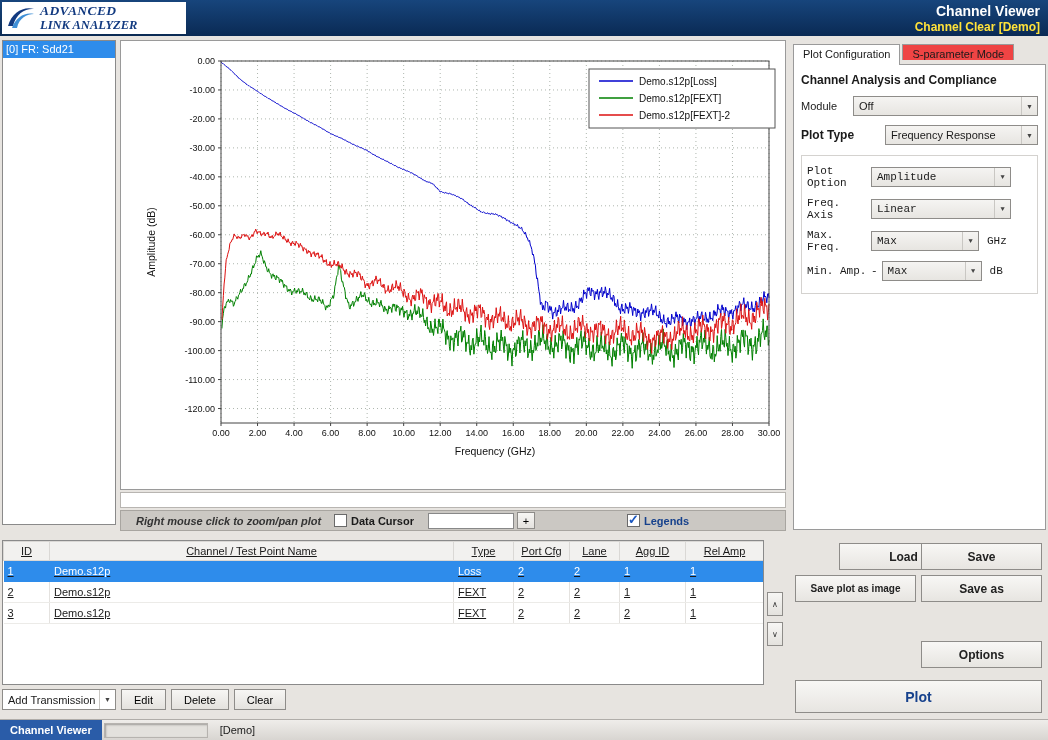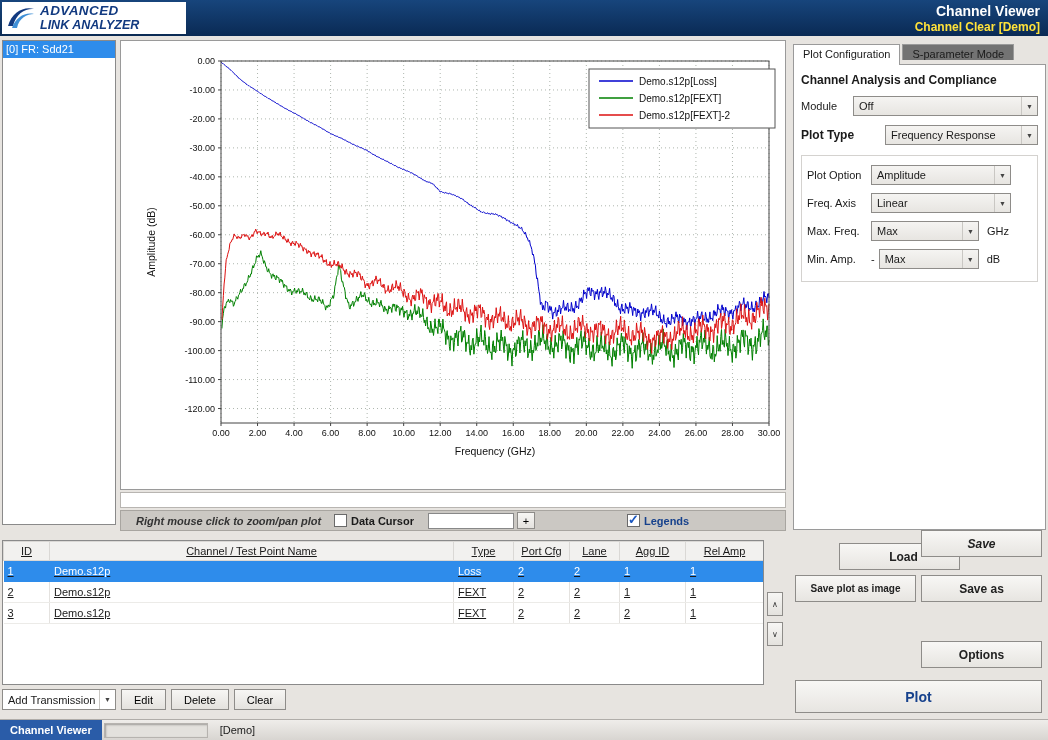--- a/index.html
+++ b/index.html
@@ -10,21 +10,21 @@
     font-family: "Liberation Sans", sans-serif;
     overflow: hidden;
     font-size: 11px;
     color:#1a1a1a;
   }
   
   .header { position:absolute; left:0; top:0; width:1048px; height:36px;
     background: linear-gradient(#17457c, #0a2a54); }
   .logo { position:absolute; left:2px; top:2px; width:184px; height:32px; background:#fff;
     display:flex; align-items:center; gap:4px; padding:1px 6px 1px 4px; }
-  .logo-text { font-family:Liberation Sans, sans-serif; font-style:italic; font-weight:bold;
+  .logo-text { font-family:Liberation Serif, serif; font-style:italic; font-weight:bold;
     color:#123a80; line-height:1.05; }
   .logo-l1 { font-size:13.5px; letter-spacing:.4px; }
   .logo-l2 { font-size:12.5px; }
   .header-titles { position:absolute; right:8px; top:3px; text-align:right; }
   .header-title { color:#fff; font-weight:bold; font-size:14px; }
   .header-subtitle { color:#ffe23a; font-size:12px; font-weight:bold; margin-top:1px; }
 
   
   .sidebar { position:absolute; left:2px; top:40px; width:114px; height:485px;
     background:#fff; border:1px solid #8a8a8a; overflow:hidden; }
@@ -72,40 +72,40 @@
   .combo { height:20px; border:1px solid #8e8c89; background:linear-gradient(#f5f4f2,#e7e5e1);
     display:flex; align-items:center; font-size:11px; padding-left:5px; }
   .combo-value { flex:1; overflow:hidden; white-space:nowrap; }
   .combo-arrow { width:16px; height:100%; display:flex; align-items:center; justify-content:center;
     font-size:7px; color:#444; border-left:1px solid #c9c7c3; flex:0 0 auto; }
   .combo-add { width:114px; height:21px; background:#fff; }
 
   
   .tabs { position:absolute; left:793px; top:44px; display:flex; }
   .tab { padding:3px 9px 2px 9px; border:1px solid #9a9a9a; border-bottom:none;
-    background:#737373; margin-right:2px; height:16px; }
+    background:#ef4444; margin-right:2px; height:16px; }
   .tab.active { background:#fff; height:21px; z-index:3; position:relative; }
   .config-card { position:absolute; left:793px; top:64px; width:253px; height:466px;
     background:#fff; border:1px solid #9a9a9a; padding:8px 7px; z-index:2; }
   .section-title { font-weight:bold; font-size:12px; }
   .cfg-row { display:flex; align-items:center; margin-top:9px; }
   .cfg-label { width:52px; flex:0 0 auto; }
   .cfg-label.bold { font-weight:bold; width:84px; font-size:12px; }
   .sub-panel { margin-top:10px; border:1px solid #d4d2cf; padding:9px 5px 12px 5px; }
-  .sub-row { display:flex; align-items:center; margin-top:8px; }
+  .sub-row { display:flex; align-items:center; margin-top:8px;font-family:Liberation Mono, monospace; }
   .sub-row:first-child { margin-top:0; }
   .sub-label { width:64px; flex:0 0 auto; }
   .unit { margin-left:8px; }
   .minus { margin-right:4px; }
 
   
   .abtn { position:absolute; background:linear-gradient(#f8f7f5,#e7e5e1); border:1px solid #8e8c89;
     font-weight:bold; font-size:12px; color:#222; font-family:"Liberation Sans",sans-serif; }
   .abtn-load { left:839px; top:543px; width:121px; height:27px;padding-left:8px; }
-  .abtn-save { left:921px; top:530px; width:121px; height:27px;font-style:italic; }
+  .abtn-save { left:921px; top:543px; width:121px; height:27px; }
   .abtn-savplot { left:795px; top:575px; width:121px; height:27px; font-size:10px; }
   .abtn-saveas { left:921px; top:575px; width:121px; height:27px; }
   .abtn-options { left:921px; top:641px; width:121px; height:27px; }
   .abtn-plot { left:795px; top:680px; width:247px; height:33px; font-size:14px; color:#16418c; }
 
   
   .status-bar { position:absolute; left:0; top:719px; width:1048px; height:21px;
     background:linear-gradient(#efedea,#d8d5d1); border-top:1px solid #b0ada9;
     display:flex; align-items:center; }
   .status-mode { background:#2a5ca8; color:#fff; height:100%; display:flex; align-items:center;

